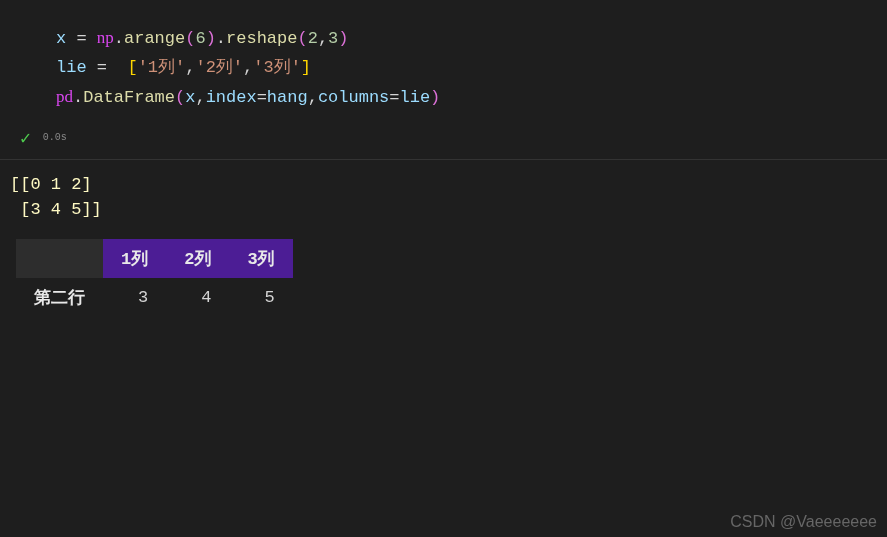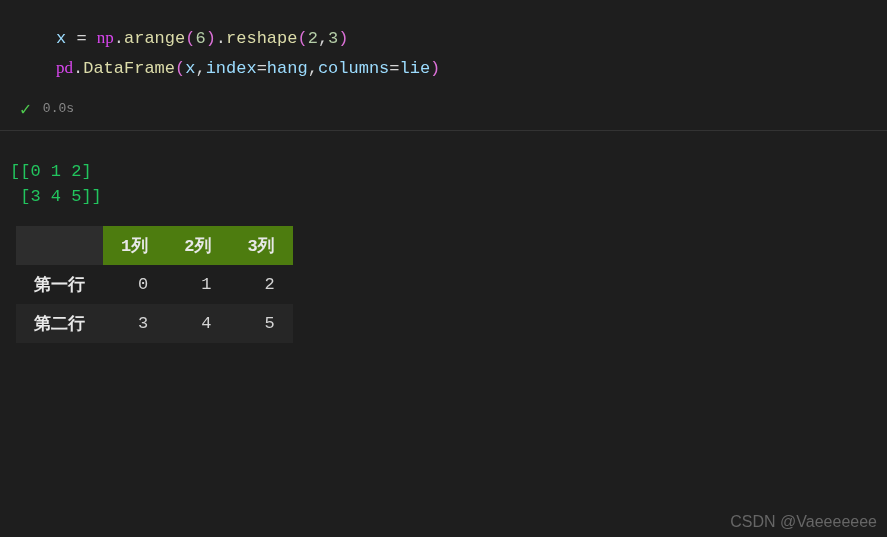--- a/index.html
+++ b/index.html
@@ -39,45 +39,44 @@
       align-items: center;
       gap: 12px;
       border-bottom: 1px solid #333;
     }
     .checkmark {
       color: #4ec94e;
       font-size: 18px;
     }
     .time-text {
       color: #888;
-      font-size: 13px;
+      font-size: 10px;
     }
     .output-area {
       padding: 12px 8px 8px 8px;
     }
     .output-text {
-      color: #22c55e;
+      color: #fef9c3;
       white-space: pre;
       line-height: 1.5;
       padding-left: 2px;
-      margin-top: 16px;
     }
     .df-table {
       margin-top: 16px;
       margin-left: 8px;
       border-collapse: collapse;
       font-size: 17px;
     }
     .df-table th, .df-table td {
       padding: 8px 18px;
       text-align: right;
       border: none;
     }
     .df-table th {
-      background: #4d7c0f;
+      background: #4c1d95;
       color: #e8e8e8;
       font-weight: bold;
     }
     .df-table thead th:first-child {
       background: #2d2d2d;
     }
     .df-table tbody th {
       background: transparent;
       text-align: left;
       font-weight: bold;
@@ -99,20 +98,21 @@
       color: #666;
       font-size: 16px;
       font-family: -apple-system, sans-serif;
     }
   </style>
 </head>
 <body>
 
 <div class="code-area">
   <div class="code-line"><span class="var">x</span><span class="op"> = </span><span class="obj">np</span><span class="op">.</span><span class="func">arange</span><span class="paren">(</span><span class="num">6</span><span class="paren">)</span><span class="op">.</span><span class="func">reshape</span><span class="paren">(</span><span class="num">2</span><span class="op">,</span><span class="num">3</span><span class="paren">)</span></div>
+  <div class="code-line"><span class="var">lie</span><span class="op"> =  </span><span class="bracket">[</span><span class="str">'1列'</span><span class="op">,</span><span class="str">'2列'</span><span class="op">,</span><span class="str">'3列'</span><span class="bracket">]</span></div>
   <div class="code-line"><span class="obj">pd</span><span class="op">.</span><span class="func">DataFrame</span><span class="paren">(</span><span class="var">x</span><span class="op">,</span><span class="kw">index</span><span class="op">=</span><span class="var">hang</span><span class="op">,</span><span class="kw">columns</span><span class="op">=</span><span class="var">lie</span><span class="paren">)</span></div>
 </div>
 
 <div class="status-bar">
   <span class="checkmark">✓</span>
   <span class="time-text">0.0s</span>
 </div>
 
 <div class="output-area">
   <div class="output-text"><span>[[0 1 2]</span>
@@ -122,26 +122,20 @@
     <thead>
       <tr>
         <th></th>
         <th>1列</th>
         <th>2列</th>
         <th>3列</th>
       </tr>
     </thead>
     <tbody>
       <tr>
-        <th>第一行</th>
-        <td>0</td>
-        <td>1</td>
-        <td>2</td>
-      </tr>
-      <tr>
         <th>第二行</th>
         <td>3</td>
         <td>4</td>
         <td>5</td>
       </tr>
     </tbody>
   </table>
 </div>
 
 <div class="watermark">CSDN @Vaeeeeeee</div>

